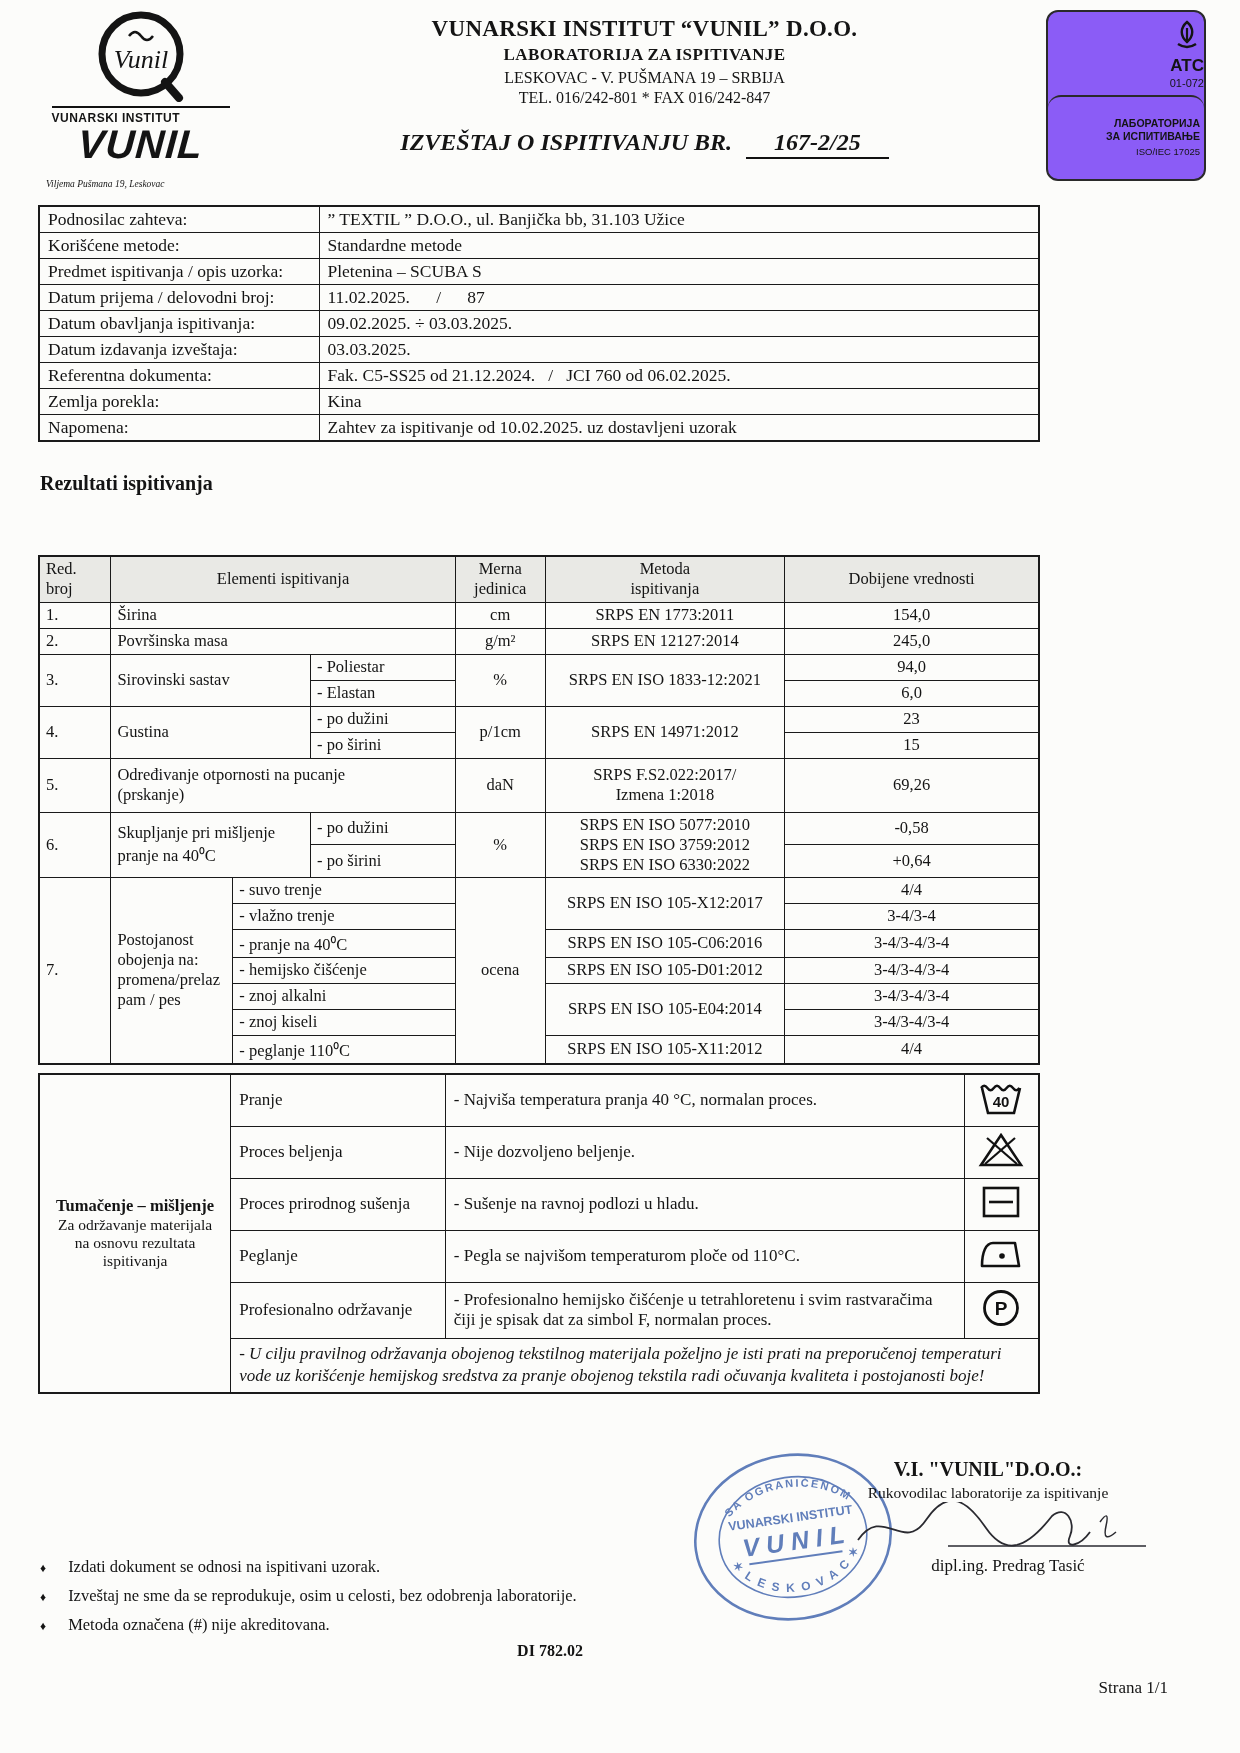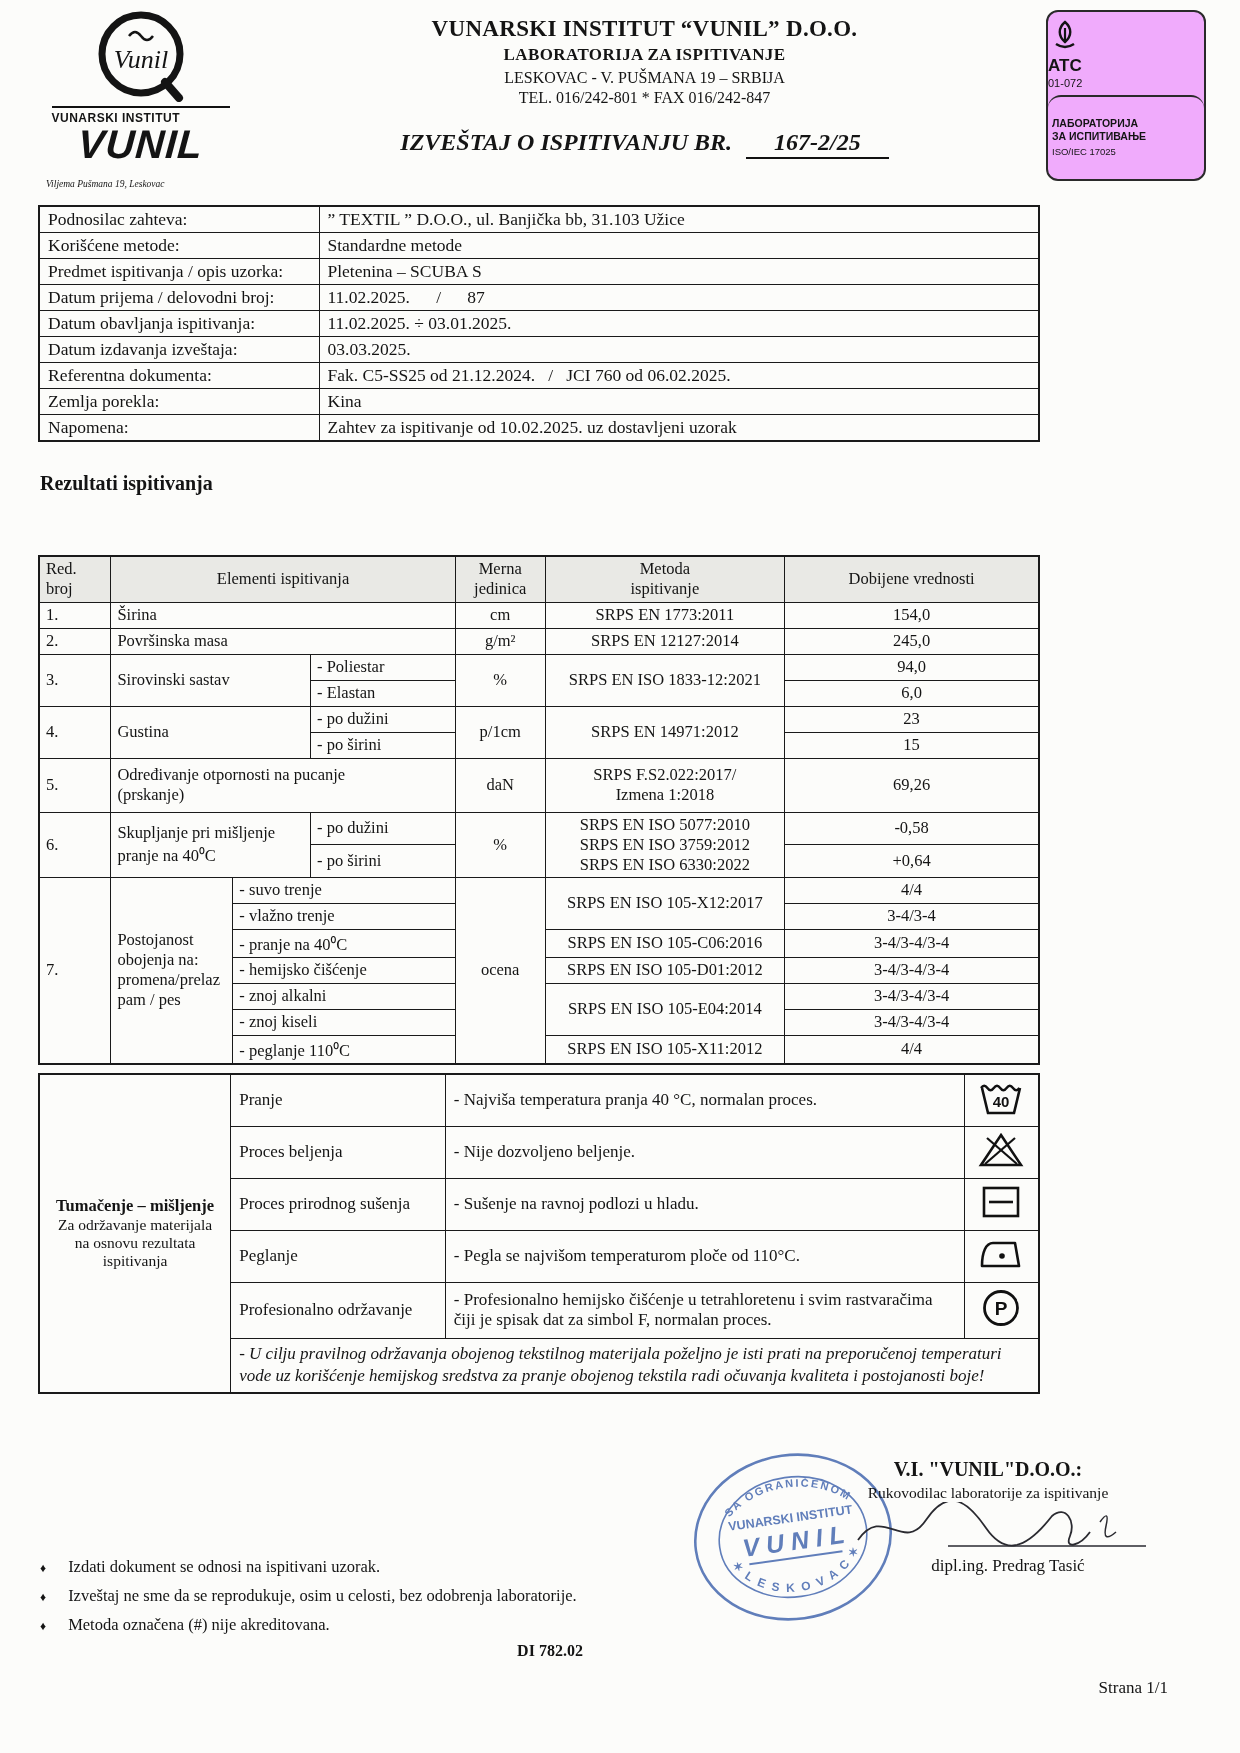--- a/index.html
+++ b/index.html
@@ -15,21 +15,21 @@
   .logo-brand { font-family:"Liberation Sans",sans-serif; font-weight:bold; font-style:italic; font-size:40px; line-height:.95; letter-spacing:1px; transform:skewX(-4deg); }
   .logo-addr { font-style:italic; font-size:9.5px; margin-top:16px; text-align:left; padding-left:8px; }
   .center-col { flex:1; text-align:center; padding-top:6px; }
   .org-name { font-weight:bold; font-size:23px; letter-spacing:.3px; }
   .lab-name { font-weight:bold; font-size:17px; margin-top:3px; letter-spacing:.4px; }
   .addr-line { font-size:16px; margin-top:4px; }
   .tel-line { font-size:16px; margin-top:2px; }
   .report-line { margin-top:22px; font-weight:bold; font-style:italic; font-size:24px; }
   .report-no { display:inline-block; border-bottom:2.5px solid #111; padding:0 28px 1px; margin-left:14px; }
   .badge-col { width:160px; margin-right:12px; }
-  .badge { border:2.5px solid #2a2a2a; border-radius:12px; background:#f0abfc; text-align:left; padding-top:8px; }
+  .badge { border:2.5px solid #2a2a2a; border-radius:12px; background:#8b5cf6; text-align:right; padding-top:8px; }
   .badge-atc { font-family:"Liberation Sans",sans-serif; font-weight:bold; font-size:17px; margin-top:2px; }
   .badge-no { font-family:"Liberation Sans",sans-serif; font-size:11px; margin:1px 0 6px; }
   .badge-bottom { border-top:2px solid #2a2a2a; padding:6px 4px 7px; font-family:"Liberation Sans",sans-serif; font-size:10.5px; font-weight:bold; line-height:1.3; white-space:pre-line;border-radius:13px; }
   .badge-iso { font-weight:normal; font-size:9.5px; margin-top:2px; }
 
   
   table { border-collapse:collapse; }
   .info-table { width:1002px; margin-top:16px; border:2px solid #1a1a1a; }
   .info-table td { border:1.5px solid #1a1a1a; font-size:17.5px; padding:2px 8px; height:26px; }
   .info-table td.lbl { width:280px; }
@@ -131,21 +131,21 @@
     <tr>
           <td class="lbl">Predmet ispitivanja / opis uzorka:</td>
           <td class="val">Pletenina – SCUBA S</td>
         </tr>
     <tr>
           <td class="lbl">Datum prijema / delovodni broj:</td>
           <td class="val">11.02.2025.      /      87</td>
         </tr>
     <tr>
           <td class="lbl">Datum obavljanja ispitivanja:</td>
-          <td class="val">11.02.2025. ÷ 03.01.2025.</td>
+          <td class="val">09.02.2025. ÷ 03.03.2025.</td>
         </tr>
     <tr>
           <td class="lbl">Datum izdavanja izveštaja:</td>
           <td class="val">03.03.2025.</td>
         </tr>
     <tr>
           <td class="lbl">Referentna dokumenta:</td>
           <td class="val">Fak. C5-SS25 od 21.12.2024.   /   JCI 760 od 06.02.2025.</td>
         </tr>
     <tr>
@@ -172,21 +172,21 @@
         <col style="width:255px">
     </colgroup>
     <tbody>
         <tr>
       <th class="l pre">Red.
 broj</th>
       <th class="c" colspan="3">Elementi ispitivanja</th>
       <th class="c pre">Merna
 jedinica</th>
       <th class="c pre">Metoda
-ispitivanje</th>
+ispitivanja</th>
       <th class="c">Dobijene vrednosti</th>
     </tr>
     <tr>
       <td class="num-cell">1.</td>
       <td class="l" colspan="3">Širina</td>
       <td class="c">cm</td>
       <td class="c">SRPS EN 1773:2011</td>
       <td class="c">154,0</td>
     </tr>
     <tr>

